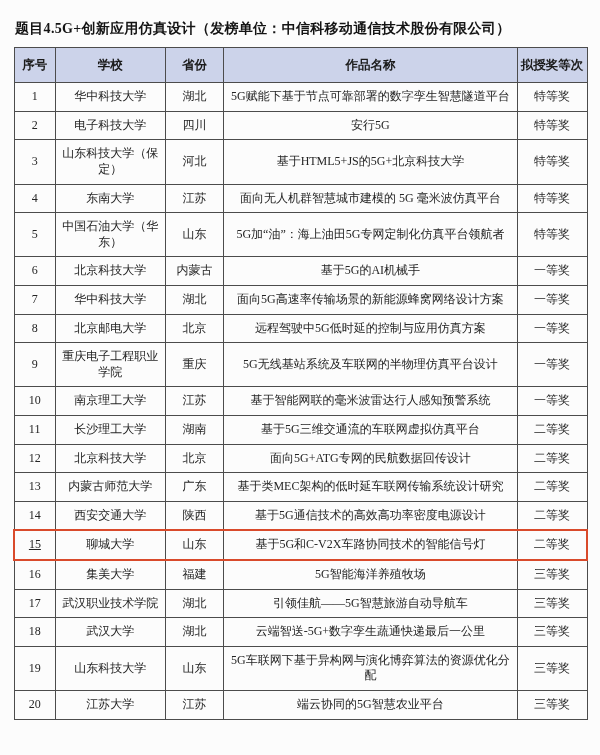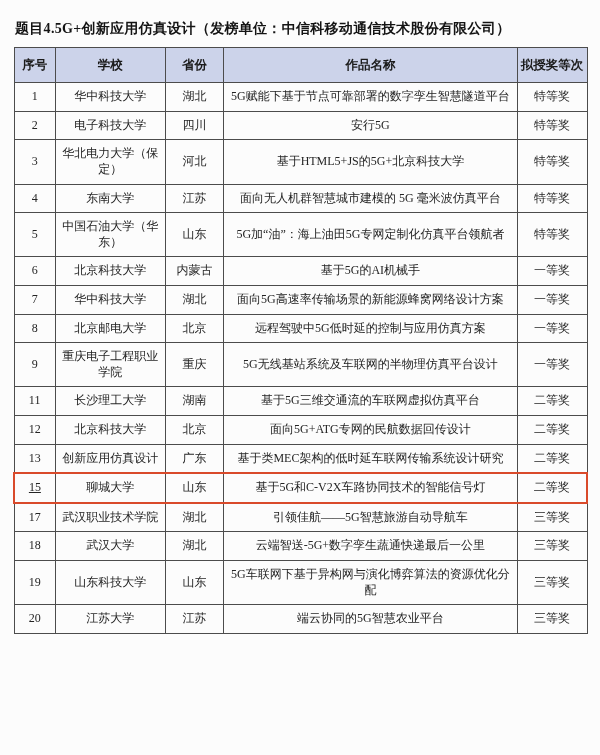--- a/index.html
+++ b/index.html
@@ -95,21 +95,21 @@
         </tr>
         <tr>
           <td>2</td>
           <td>电子科技大学</td>
           <td>四川</td>
           <td>安行5G</td>
           <td>特等奖</td>
         </tr>
         <tr>
           <td>3</td>
-          <td>华北电力大学（保定）</td>
+          <td>山东科技大学（保定）</td>
           <td>河北</td>
           <td>基于HTML5+JS的5G+北京科技大学</td>
           <td>特等奖</td>
         </tr>
         <tr>
           <td>4</td>
           <td>东南大学</td>
           <td>江苏</td>
           <td>面向无人机群智慧城市建模的 5G 毫米波仿真平台</td>
           <td>特等奖</td>
@@ -143,48 +143,69 @@
           <td>一等奖</td>
         </tr>
         <tr>
           <td>9</td>
           <td>重庆电子工程职业学院</td>
           <td>重庆</td>
           <td>5G无线基站系统及车联网的半物理仿真平台设计</td>
           <td>一等奖</td>
         </tr>
         <tr>
+          <td>10</td>
+          <td>南京理工大学</td>
+          <td>江苏</td>
+          <td>基于智能网联的毫米波雷达行人感知预警系统</td>
+          <td>一等奖</td>
+        </tr>
+        <tr>
           <td>11</td>
           <td>长沙理工大学</td>
           <td>湖南</td>
           <td>基于5G三维交通流的车联网虚拟仿真平台</td>
           <td>二等奖</td>
         </tr>
         <tr>
           <td>12</td>
           <td>北京科技大学</td>
           <td>北京</td>
           <td>面向5G+ATG专网的民航数据回传设计</td>
           <td>二等奖</td>
         </tr>
         <tr>
           <td>13</td>
-          <td>创新应用仿真设计</td>
+          <td>内蒙古师范大学</td>
           <td>广东</td>
           <td>基于类MEC架构的低时延车联网传输系统设计研究</td>
+          <td>二等奖</td>
+        </tr>
+        <tr>
+          <td>14</td>
+          <td>西安交通大学</td>
+          <td>陕西</td>
+          <td>基于5G通信技术的高效高功率密度电源设计</td>
           <td>二等奖</td>
         </tr>
         <tr class="highlight">
           <td>15</td>
           <td>聊城大学</td>
           <td>山东</td>
           <td>基于5G和C-V2X车路协同技术的智能信号灯</td>
           <td>二等奖</td>
         </tr>
         <tr>
+          <td>16</td>
+          <td>集美大学</td>
+          <td>福建</td>
+          <td>5G智能海洋养殖牧场</td>
+          <td>三等奖</td>
+        </tr>
+        <tr>
           <td>17</td>
           <td>武汉职业技术学院</td>
           <td>湖北</td>
           <td>引领佳航——5G智慧旅游自动导航车</td>
           <td>三等奖</td>
         </tr>
         <tr>
           <td>18</td>
           <td>武汉大学</td>
           <td>湖北</td>

